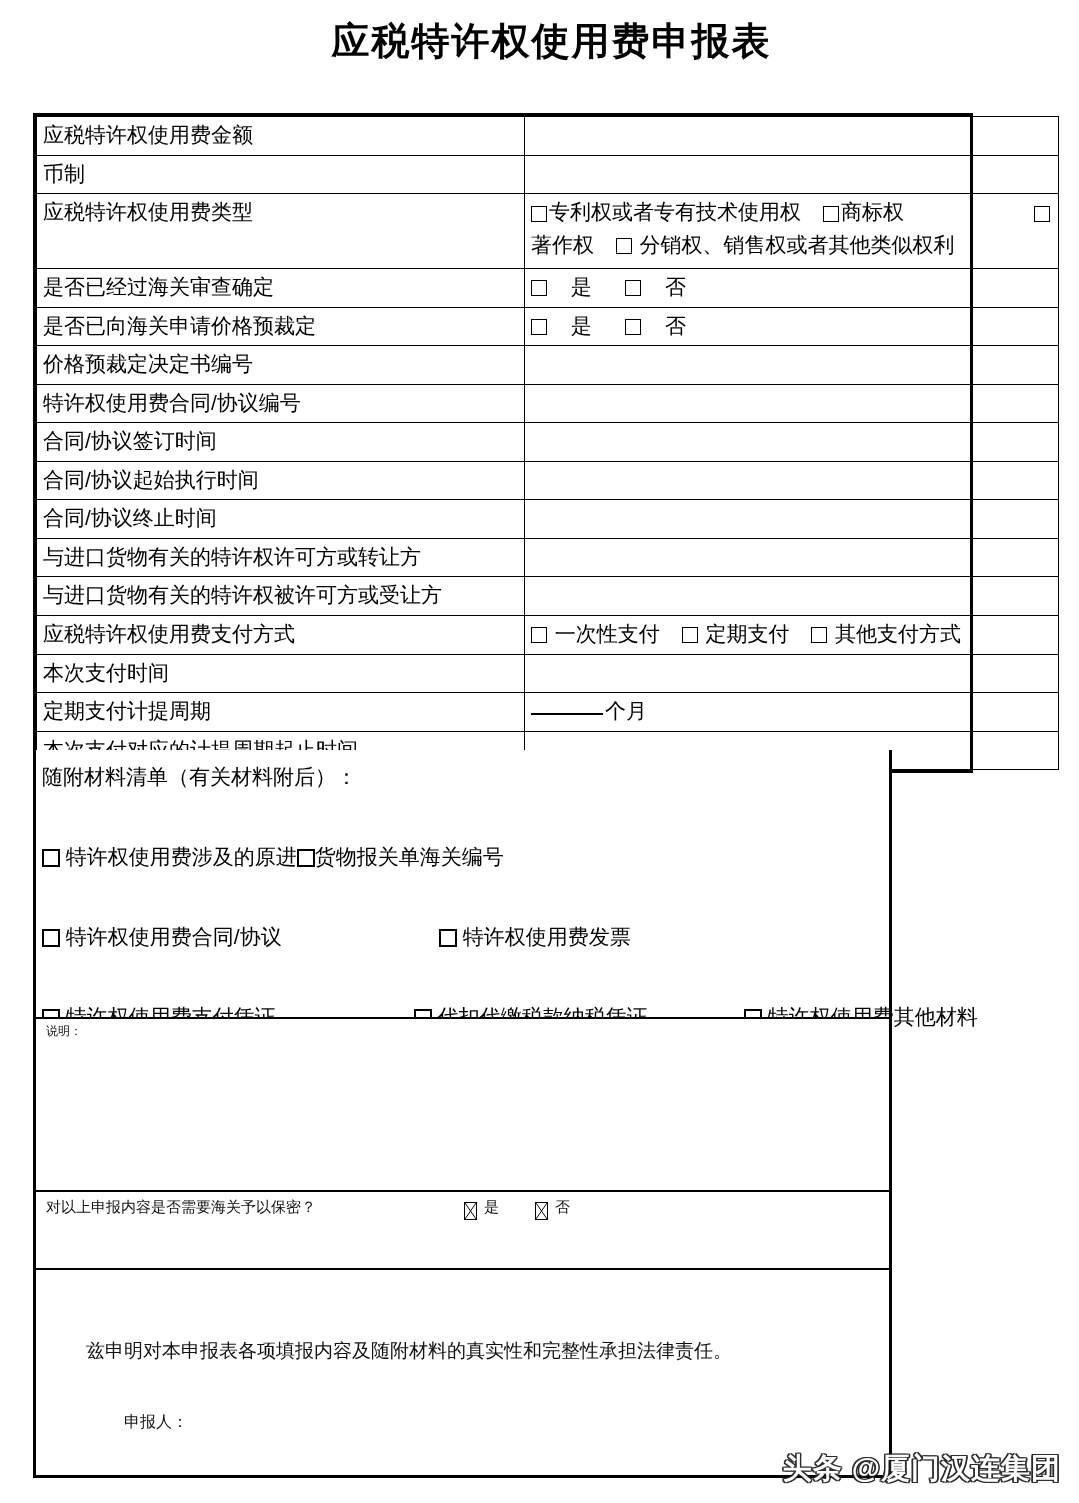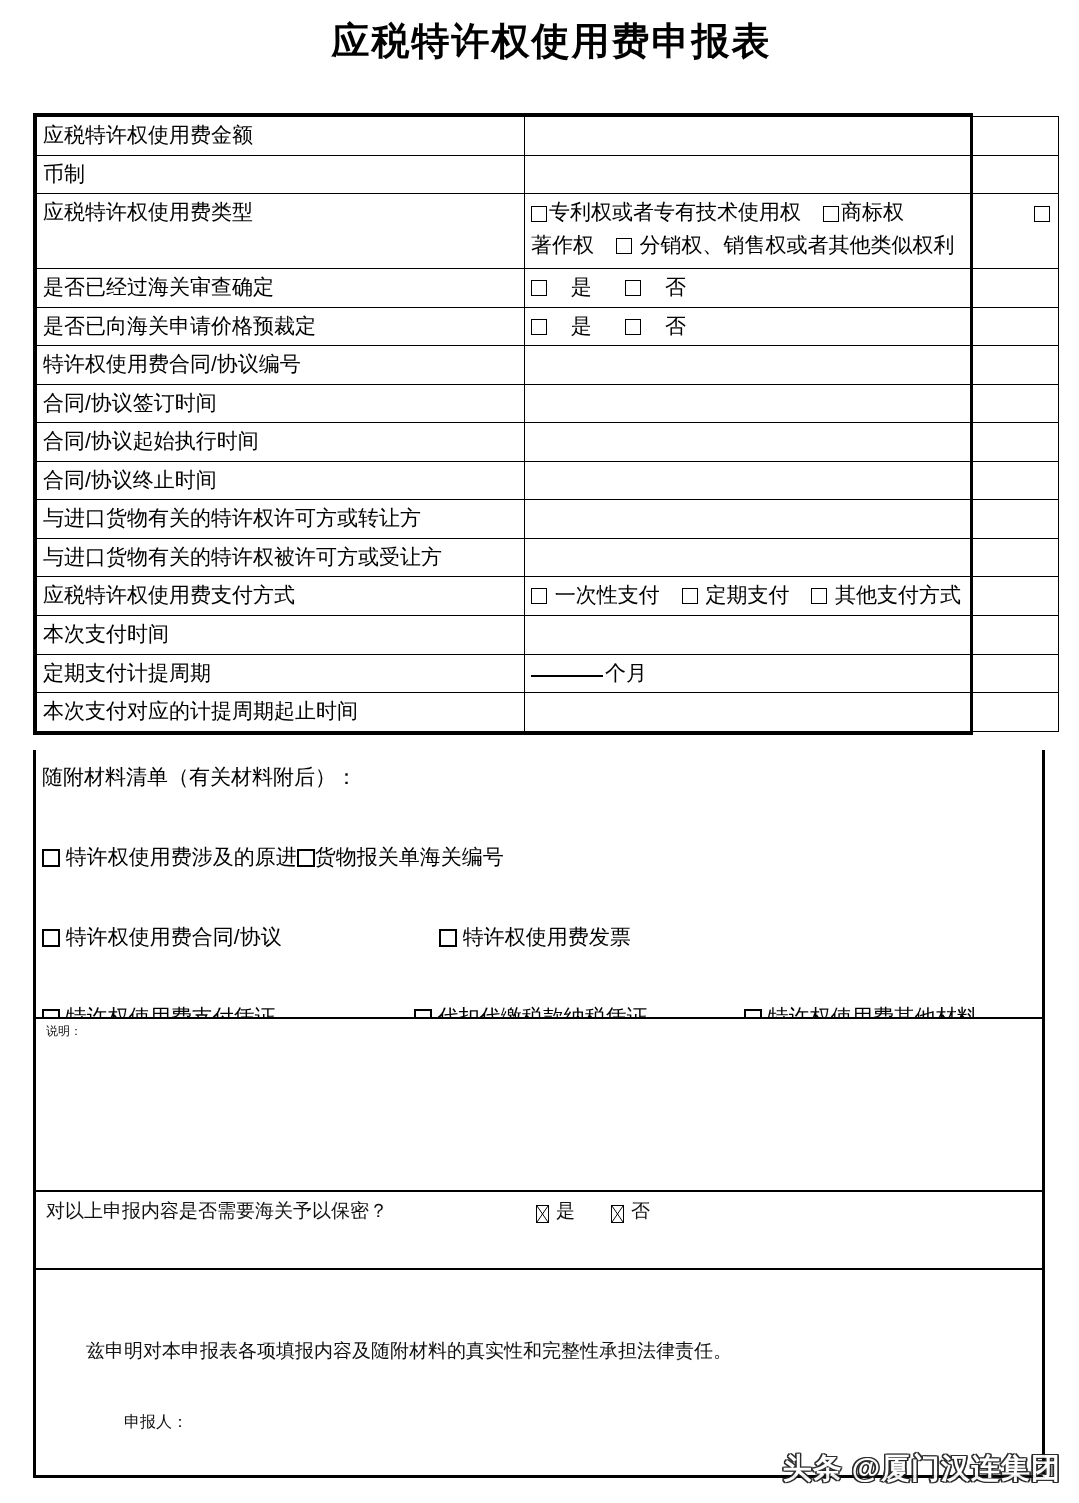--- a/index.html
+++ b/index.html
@@ -76,42 +76,42 @@
     width: 72px;
     border-bottom: 2.4px solid #000;
     margin-right: 2px;
     position: relative; top: -3px;
   }
 
   
   .sect {
     position: absolute;
     left: 33px;
-    width: 1012px;
+    width: 859px;
     border-left: 3px solid #000;
     border-right: 3px solid #000;
     background: #fff;
   }
   .sect-inner { padding: 8px 14px; font-size: 21px; line-height: 1.6; color:#000; }
 
   #attachments { top: 750px; height: 267px; border-top: none; }
   #attachments .att-title { font-size: 21px; margin: 4px 0 0 6px; }
   .att-row { margin-left: 6px; display: flex; white-space: nowrap; }
   #att-r1 { margin-top: 46px; }
   #att-r2 { margin-top: 47px; gap: 25px; }
   #att-r3 { margin-top: 46px; }
   .att-col-a { width: 372px; flex: 0 0 auto; }
   .att-col-b { width: 330px; flex: 0 0 auto; }
   .att-col-c { flex: 0 0 auto; }
 
   #notes { top: 1017px; height: 173px; border-top: 2.6px solid #000; }
   #notes .n-label { font-size: 12px; margin: 4px 0 0 10px; }
 
   #confid { top: 1190px; height: 78px; border-top: 2.6px solid #000; }
-  #confid .c-line { display:flex; align-items:center; font-size: 19px; margin: 6px 0 0 10px; white-space: nowrap; }
+  #confid .c-line { display:flex; align-items:center; font-size: 15px; margin: 6px 0 0 10px; white-space: nowrap; }
   #confid .c-q { }
   #confid .c-opts { margin-left: 148px; display:flex; align-items:center; }
   .tofu {
     display:inline-block;
     width: 13px; height: 18px;
     border: 1.6px solid #000;
     position: relative; top: 3px;
     margin-right: 7px;
     background:
       linear-gradient(to top right, transparent calc(50% - 0.8px), #000 50%, transparent calc(50% + 0.8px)),
@@ -194,20 +194,24 @@
             <span class="chk"></span>
             <span class="gap-s"></span>
             <span>是</span>
             <span class="gap-m"></span>
             <span class="chk"></span>
             <span class="gap-s"></span>
             <span>否</span>
           </td>
         </tr>
         <tr class="row-h">
+          <td class="lbl">价格预裁定决定书编号</td>
+          <td class="val"></td>
+        </tr>
+        <tr class="row-h">
           <td class="lbl">特许权使用费合同/协议编号</td>
           <td class="val"></td>
         </tr>
         <tr class="row-h">
           <td class="lbl">合同/协议签订时间</td>
           <td class="val"></td>
         </tr>
         <tr class="row-h">
           <td class="lbl">合同/协议起始执行时间</td>
           <td class="val"></td>

